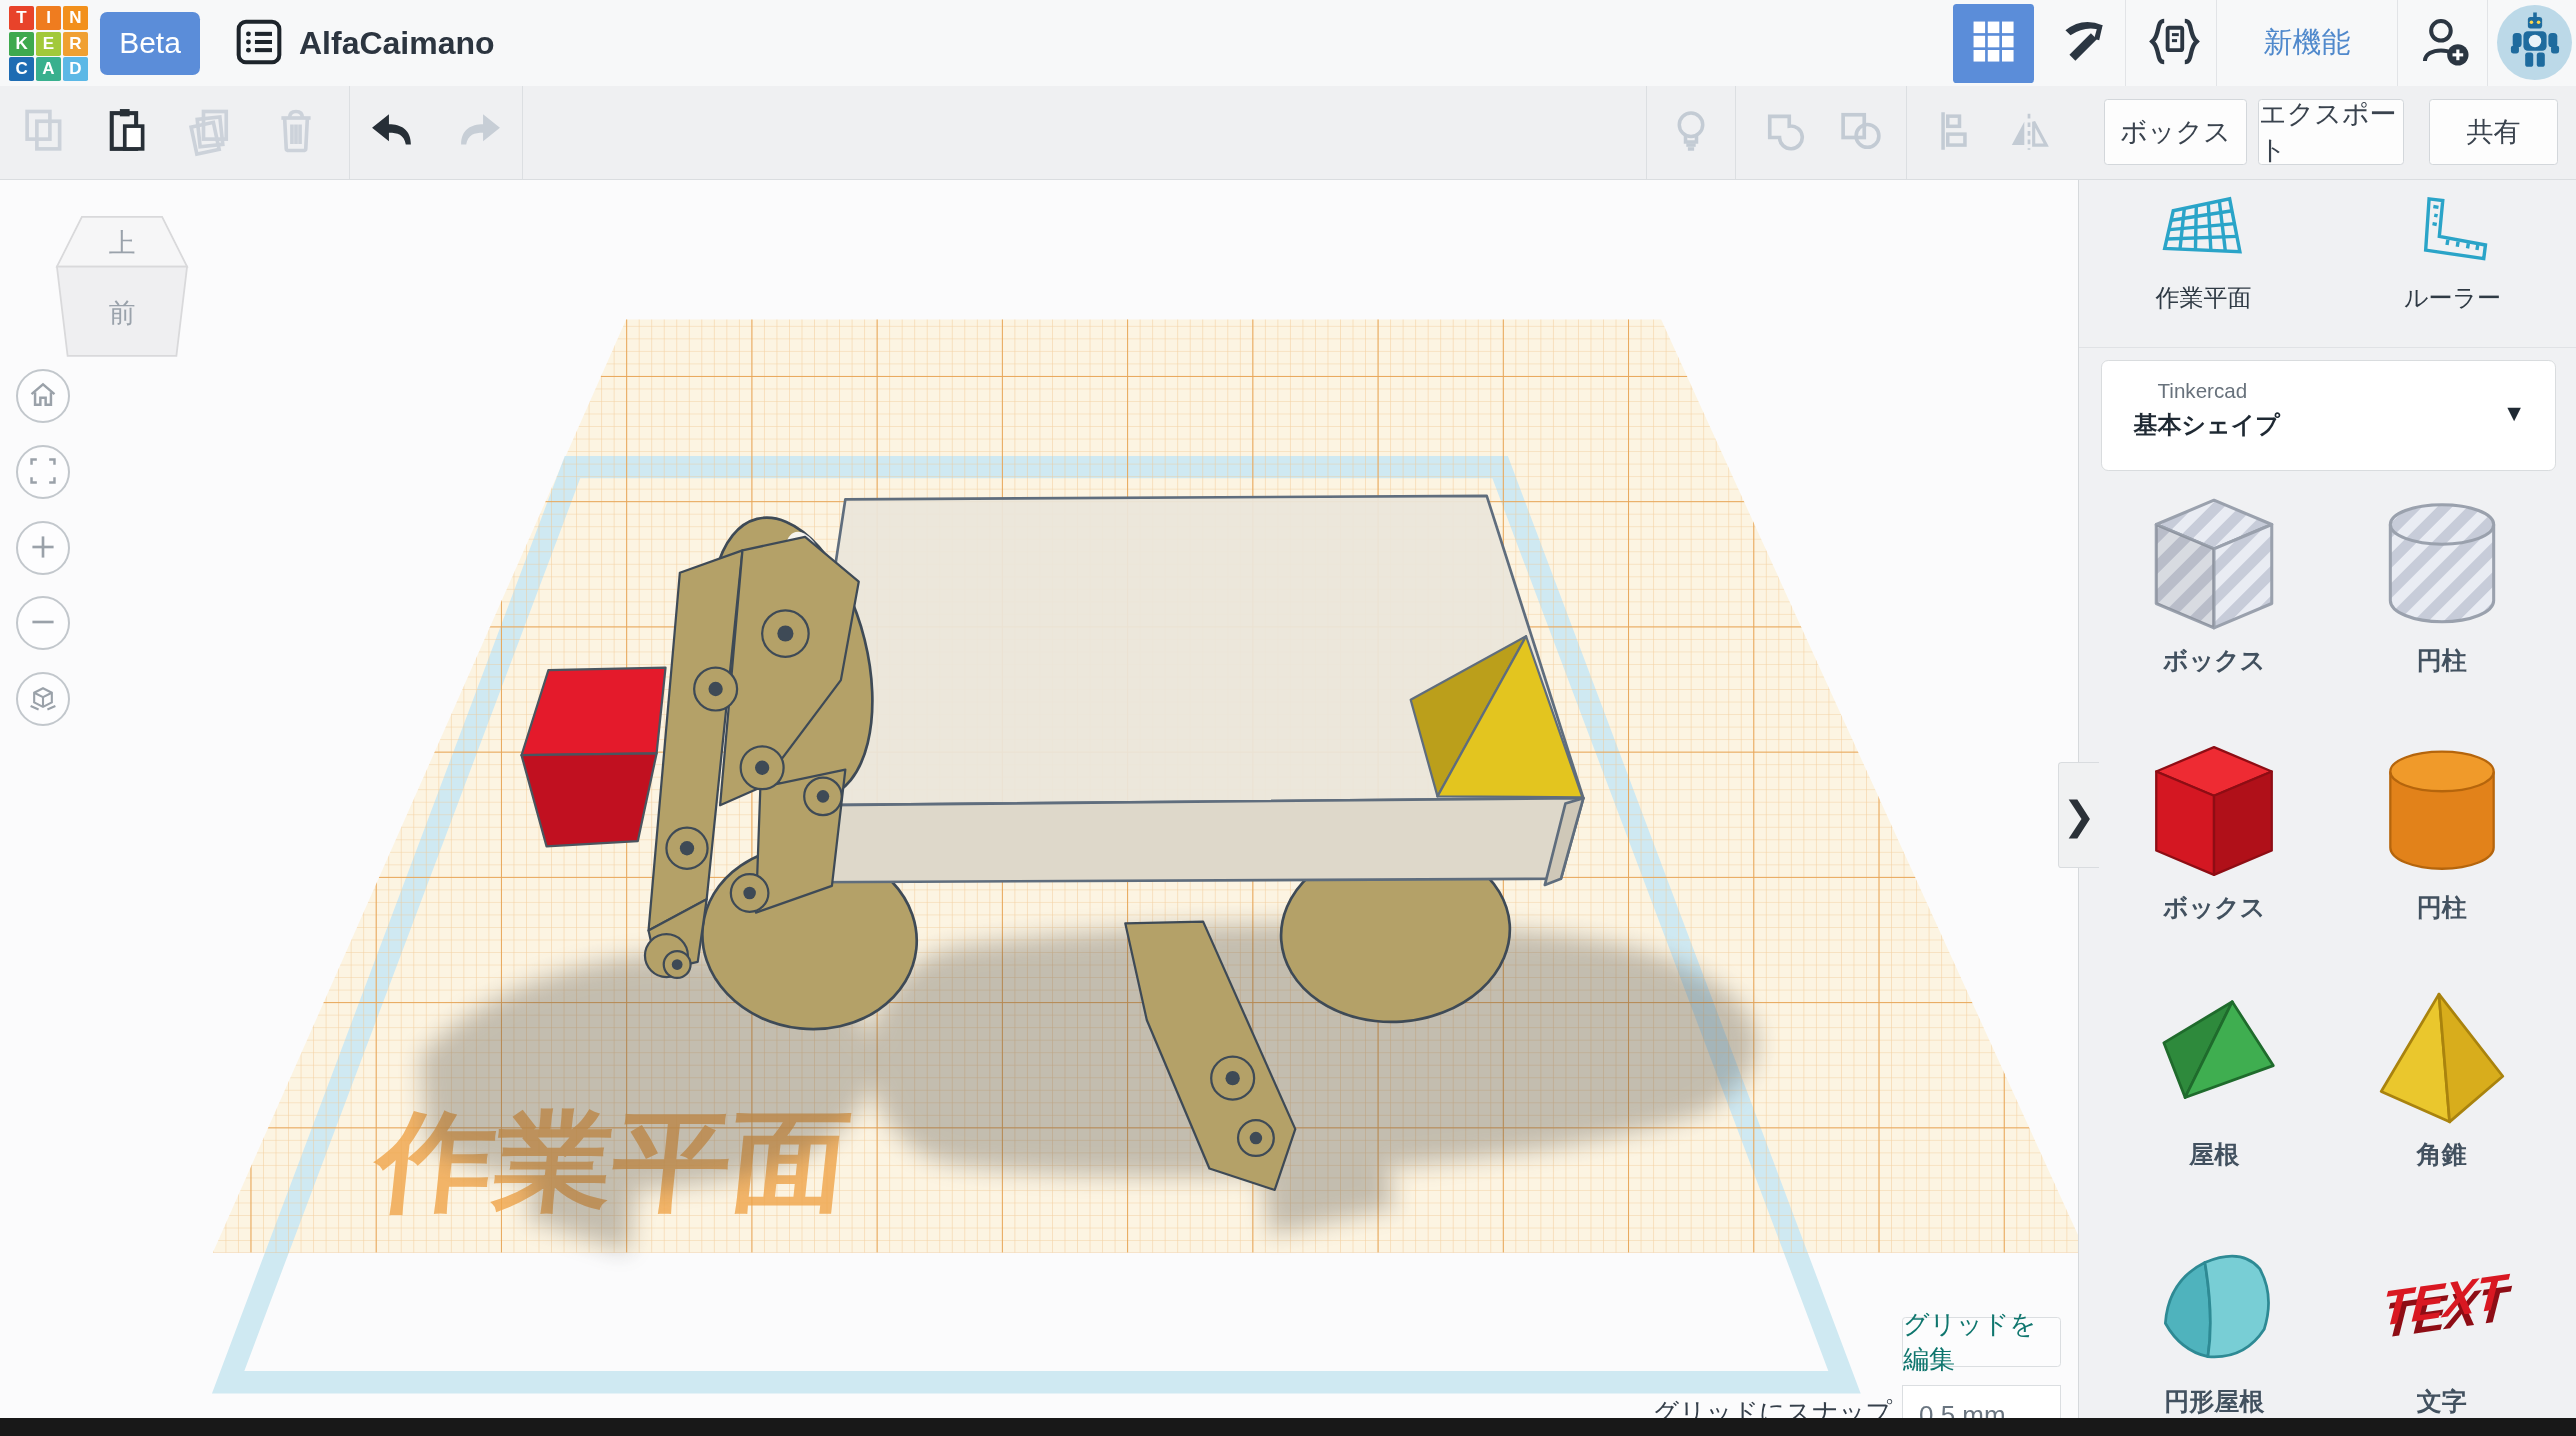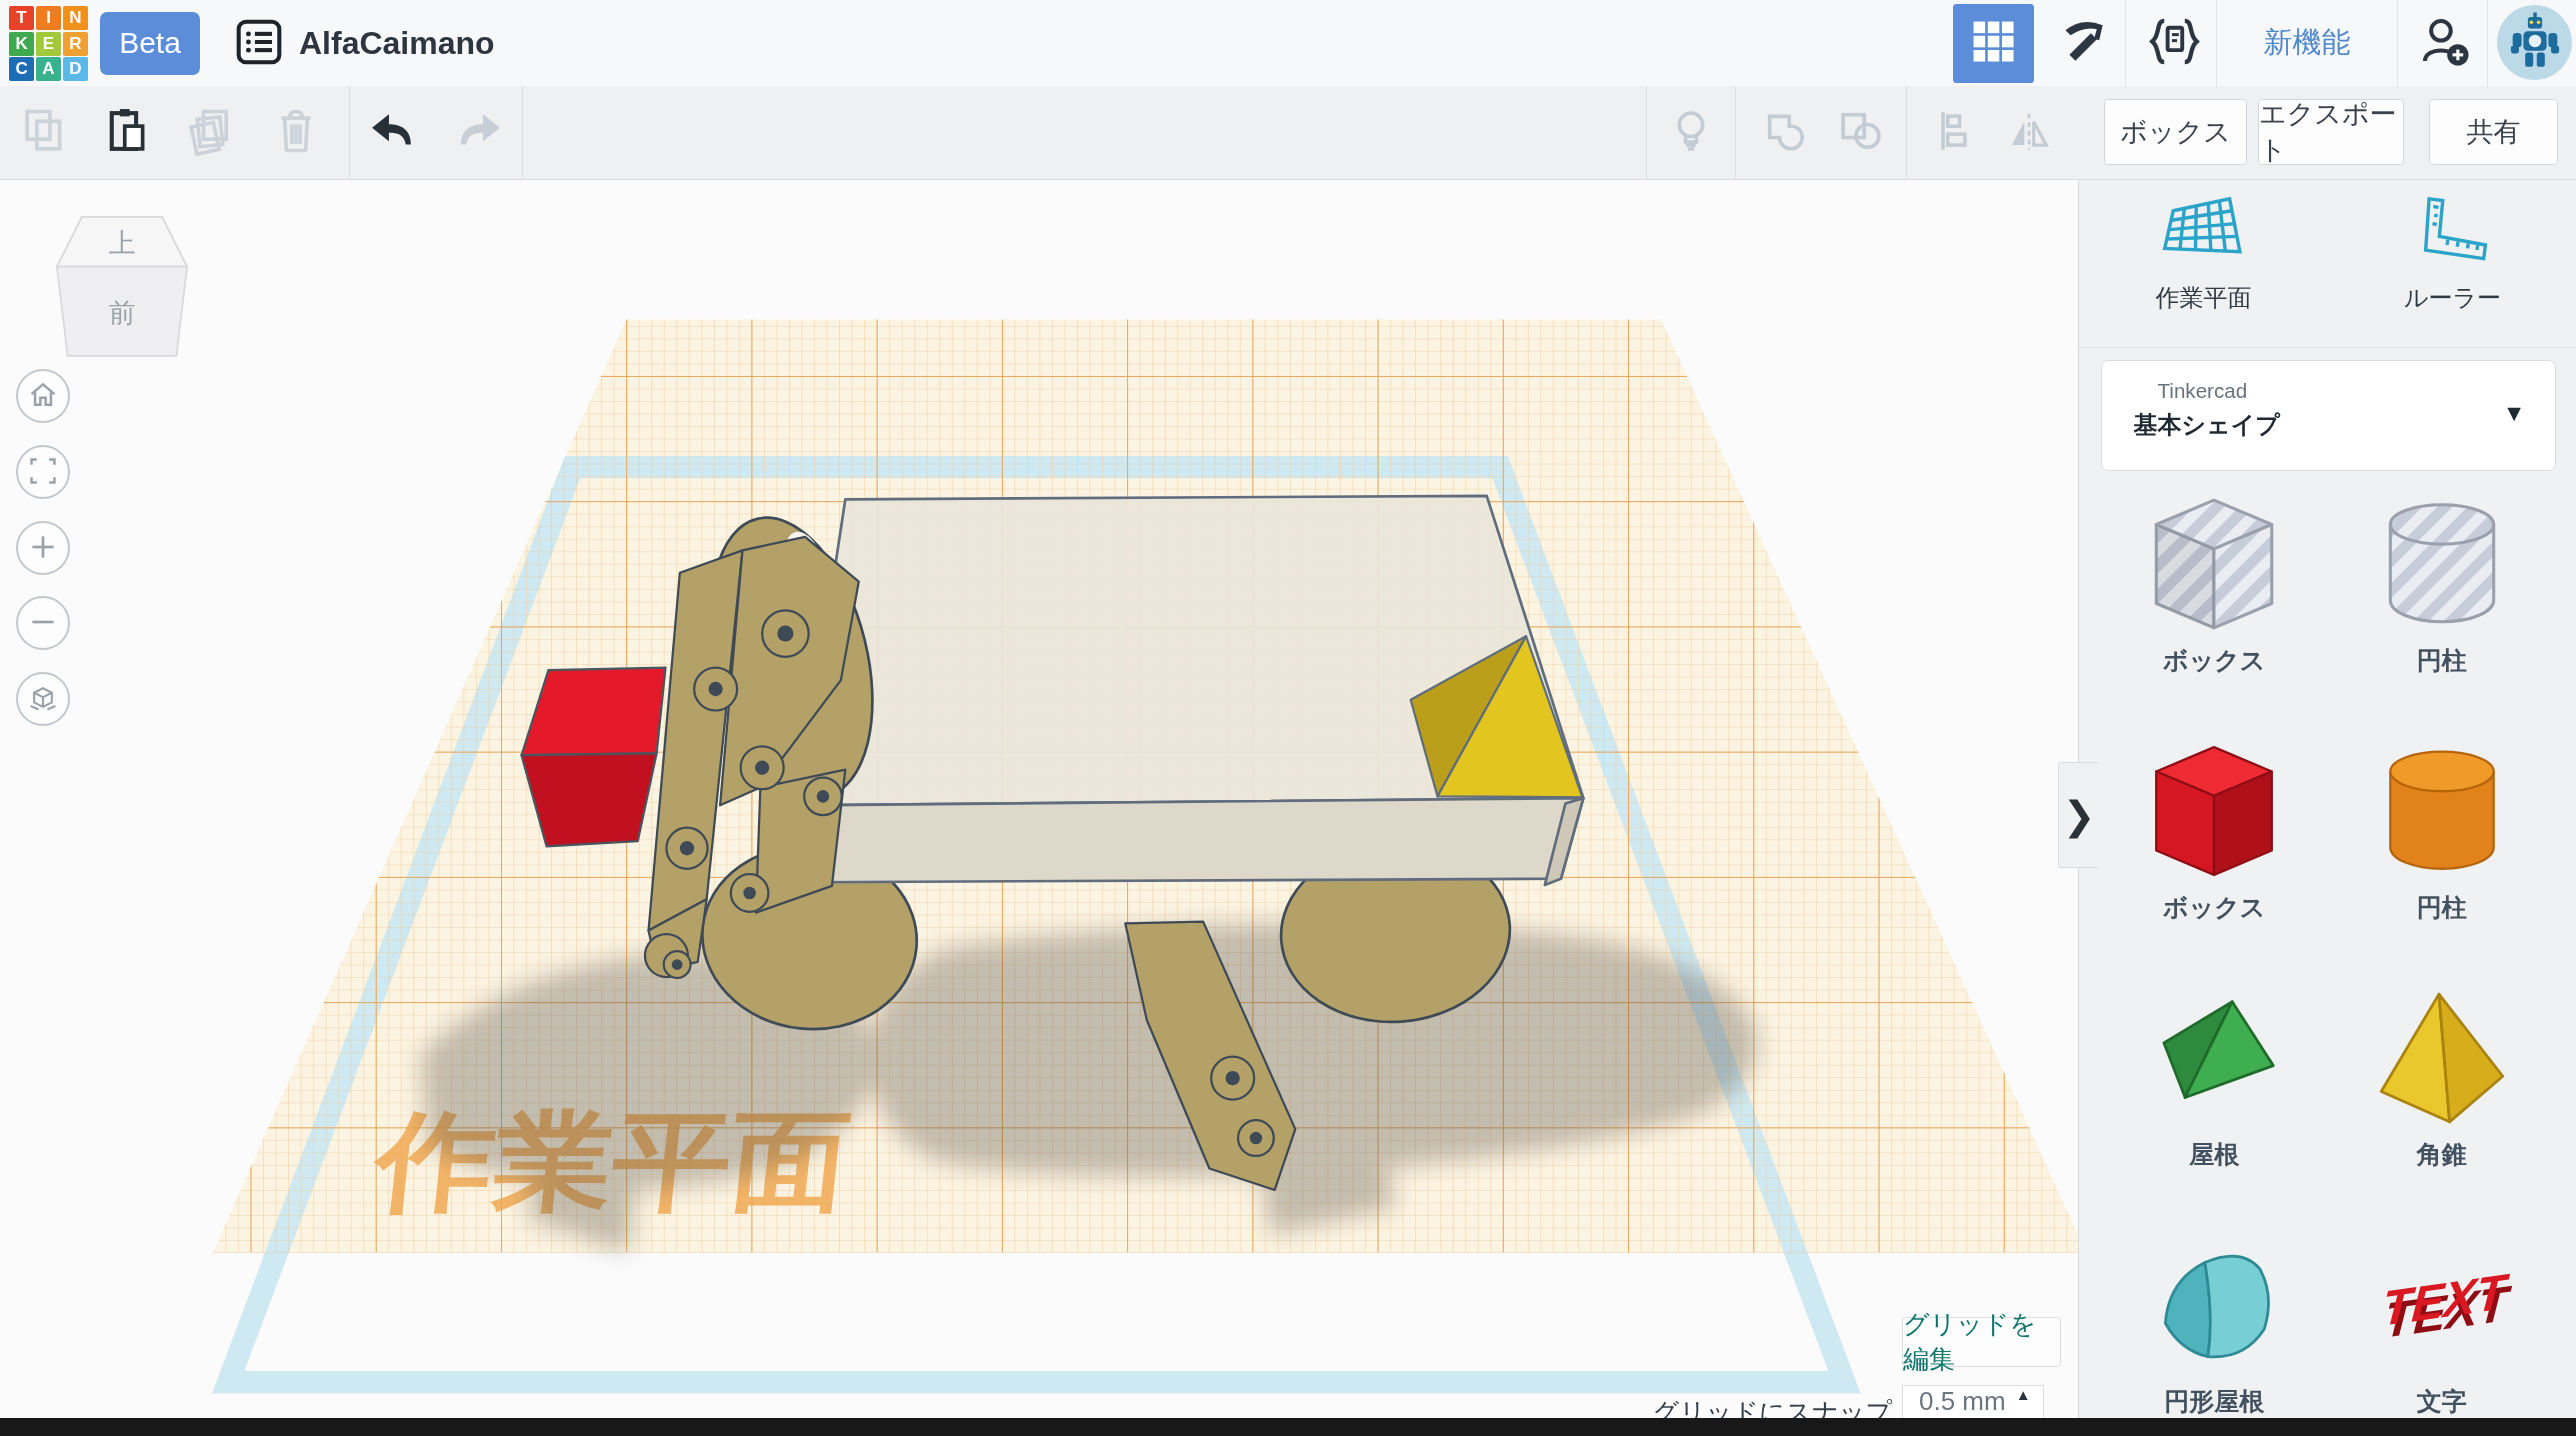--- a/index.html
+++ b/index.html
@@ -38,21 +38,21 @@
   #canvas{left:0;top:179px;width:2078px;height:1258px;background:#fbfbfc;overflow:hidden;}
 
   
   #viewcube{left:55px;top:215px;width:134px;height:148px;}
   
   .nav-btn{left:16px;width:54px;height:54px;border:2.2px solid #c2c7cc;border-radius:50%;background:rgba(255,255,255,.55);display:flex;align-items:center;justify-content:center;box-sizing:border-box;}
 
   
   #edit-grid-btn{left:1902px;top:1317px;width:159px;height:50px;background:#fcfcfd;border:1.3px solid #dbdee1;border-radius:3.6px;display:flex;align-items:center;justify-content:center;font-size:26px;color:#0f766e;box-sizing:border-box;z-index:30;}
   #snap-label{left:1637px;top:1395px;width:255px;text-align:right;font-size:26px;color:#353f4a;z-index:30;}
-  #snap-select{left:1902px;top:1385px;width:142px;height:47px;background:#fff;border:1.3px solid #dbdee1;display:flex;align-items:flex-start;box-sizing:border-box;z-index:30;}
+  #snap-select{left:1902px;top:1385px;width:159px;height:47px;background:#fff;border:1.3px solid #dbdee1;display:flex;align-items:flex-end;box-sizing:border-box;z-index:30;}
   #snap-select .val{margin-left:16px;font-size:26px;color:#6a7580;flex:1;}
   #snap-select .caret{margin-right:12.5px;font-size:15px;color:#2b333d;}
 
   
   #collapse-tab{left:2058px;top:762px;width:41px;height:106px;background:#f0f1f2;border:0.9px solid #d9dcdf;border-right:none;border-radius:3.6px 0 0 3.6px;display:flex;align-items:center;justify-content:center;font-size:39px;color:#2b3138;box-sizing:border-box;z-index:35;}
 
   
   #sidebar{left:2078px;top:179px;width:498px;height:1258px;background:#f0f1f3;border-left:0.9px solid #d6d9dc;box-sizing:border-box;z-index:30;}
   #sb-tools{left:0;top:0;width:498px;height:168px;display:flex;}
   .sb-tool{flex:1;display:flex;flex-direction:column;align-items:center;justify-content:flex-start;padding-top:12.5px;}

